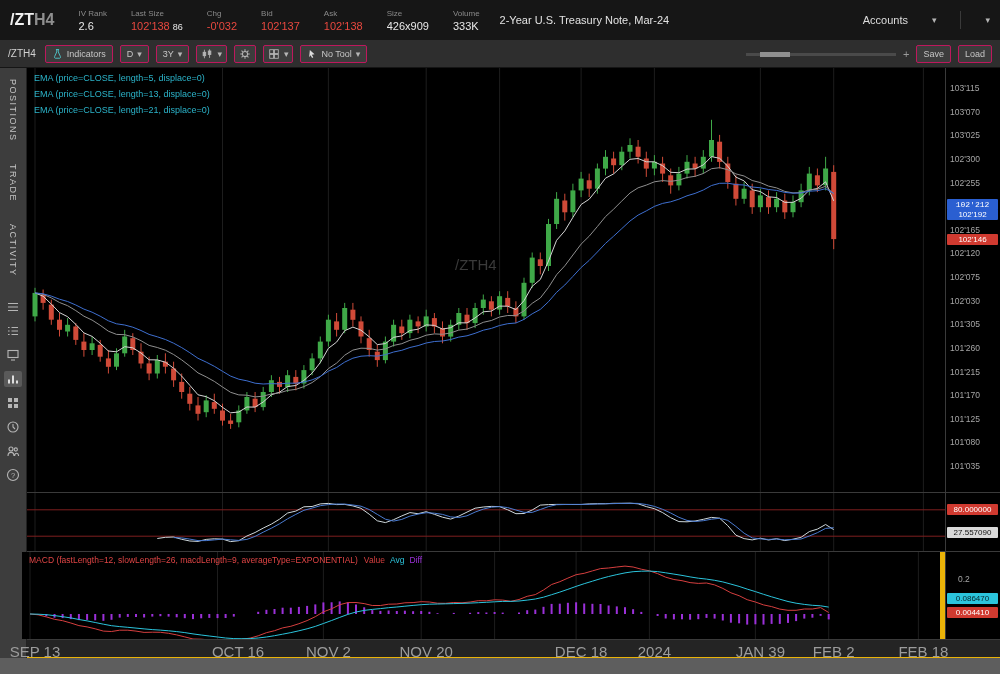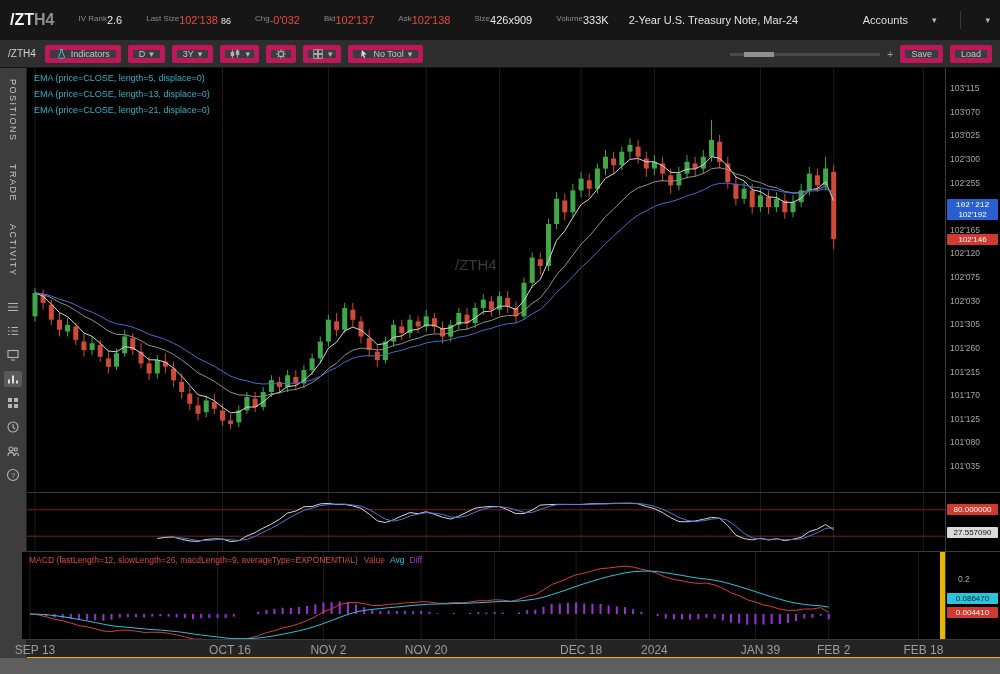--- a/index.html
+++ b/index.html
@@ -4,35 +4,35 @@
 <style>
   html,body{margin:0;padding:0;background:#333;}
   .app{position:relative;width:1000px;height:674px;background:#eab308;overflow:hidden;
        font-family:"Liberation Sans",sans-serif;}
   
   .header{position:absolute;top:0;left:0;width:1000px;height:40px;background:#161616;
           display:flex;align-items:center;padding:0 10px;box-sizing:border-box;}
   .sym{font-size:16px;font-weight:bold;color:#f2f2f2;white-space:nowrap;}
   .sym .suffix{color:#8f8f8f;}
   .stats{display:flex;gap:24px;margin-left:24px;}
-  .stat{display:flex;flex-direction:row;justify-content:center;}
+  .stat{display:flex;flex-direction:column;justify-content:center;}
   .stat-label{font-size:8px;color:#8a8a8a;margin-bottom:2px;white-space:nowrap;}
   .stat-value{font-size:11px;color:#e8e8e8;white-space:nowrap;}
   .red{color:#e8483f;}
   .small-white{color:#e8e8e8;font-size:9px;}
   .desc{font-size:11px;color:#e2e2e2;margin-left:20px;white-space:nowrap;}
   .header-right{margin-left:auto;display:flex;align-items:center;gap:24px;color:#ddd;font-size:11px;}
   .chev{color:#b5b5b5;font-size:9px;}
   .vsep{width:1px;height:18px;background:#3a3a3a;}
   
   .toolbar{position:absolute;top:40px;left:0;width:1000px;height:28px;background:#2e2e2e;
            border-bottom:1px solid #151515;display:flex;align-items:center;gap:7px;
            padding:0 8px;box-sizing:border-box;}
   .tb-sym{color:#d2d2d2;font-size:10px;margin-right:2px;}
-  .btn{background:#3c3c3c;border:5px solid #be185d;color:#c6c6c6;font-size:9px;height:18px;
+  .btn{background:#3c3c3c;border:1px solid #be185d;color:#c6c6c6;font-size:9px;height:18px;
        display:flex;align-items:center;gap:4px;padding:0 6px;border-radius:2px;box-sizing:border-box;}
   .icon-btn{padding:0 4px;}
   .spacer{flex:1;}
   .slider{position:relative;width:150px;height:18px;}
   .slider-track{position:absolute;top:8px;left:0;width:150px;height:3px;background:#4a4a4a;}
   .slider-handle{position:absolute;top:7px;left:14px;width:30px;height:5px;background:#909090;}
   .plus{color:#9a9a9a;font-size:11px;}
   
   .sidebar{position:absolute;top:68px;left:0;width:27px;height:590px;background:#3d3d3d;
            display:flex;flex-direction:column;align-items:center;border-right:1px solid #222;
@@ -65,21 +65,21 @@
   .axis-label{position:absolute;left:4px;font-size:8.5px;color:#a5a5a5;z-index:1;white-space:nowrap;}
   .axis-badge{position:absolute;left:1px;width:51px;height:11px;line-height:11px;font-size:8px;
               text-align:center;border-radius:1px;z-index:2;}
   .b-blue{background:#2a5fd1;color:#fff;}
   .b-red{background:#d03a30;color:#fff;}
   .b-grey{background:#d9d9d9;color:#111;}
   .b-cyan{background:#2bc4dc;color:#06262c;}
   .divider{position:absolute;left:27px;width:973px;height:1px;background:#3a3a3a;z-index:4;}
   
   .dates{position:absolute;left:27px;top:640px;width:973px;height:17px;background:#242424;z-index:3;}
-  .date-label{position:absolute;top:3px;font-size:12px;color:#9c9c9c;transform:translateX(-50%);white-space:nowrap;}
+  .date-label{position:absolute;top:3px;font-size:15px;color:#9c9c9c;transform:translateX(-50%);white-space:nowrap;}
   .bottom-bar{position:absolute;left:0;top:658px;width:1000px;height:16px;background:#5e5e5e;z-index:5;}
   svg{display:block;}
 </style>
 </head>
 <body>
 
 <div class="app">
 
   <header class="header">
     <div class="sym">
@@ -638,21 +638,21 @@
       <div class="axis-badge b-red" style="top: 165.8px;">102'146</div>
       <div class="axis-badge b-red" style="top: 435.8px;">80.000000</div>
       <div class="axis-badge b-grey" style="top: 458.9px;">27.557090</div>
       <div class="axis-label" style="top: 505.8px; padding-left: 8px;">0.2</div>
       <div class="axis-badge b-cyan" style="top: 524.9px;">0.086470</div>
       <div class="axis-badge b-red" style="top: 539.3px;">0.004410</div>
     </div>
 
   <div class="dates" id="dates-row">
       <div class="date-label" style="left: 8px;">SEP 13</div>
-      <div class="date-label" style="left: 203px;">OCT 16</div>
+      <div class="date-label" style="left: 211px;">OCT 16</div>
       <div class="date-label" style="left: 301.4px;">NOV 2</div>
       <div class="date-label" style="left: 399.2px;">NOV 20</div>
       <div class="date-label" style="left: 472.6px; margin-top: 22px;">DEC 4</div>
       <div class="date-label" style="left: 554.1px;">DEC 18</div>
       <div class="date-label" style="left: 627.4px;">2024</div>
       <div class="date-label" style="left: 733.4px;">JAN 39</div>
       <div class="date-label" style="left: 806.7px;">FEB 2</div>
       <div class="date-label" style="left: 896.4px;">FEB 18</div>
     </div>
 

